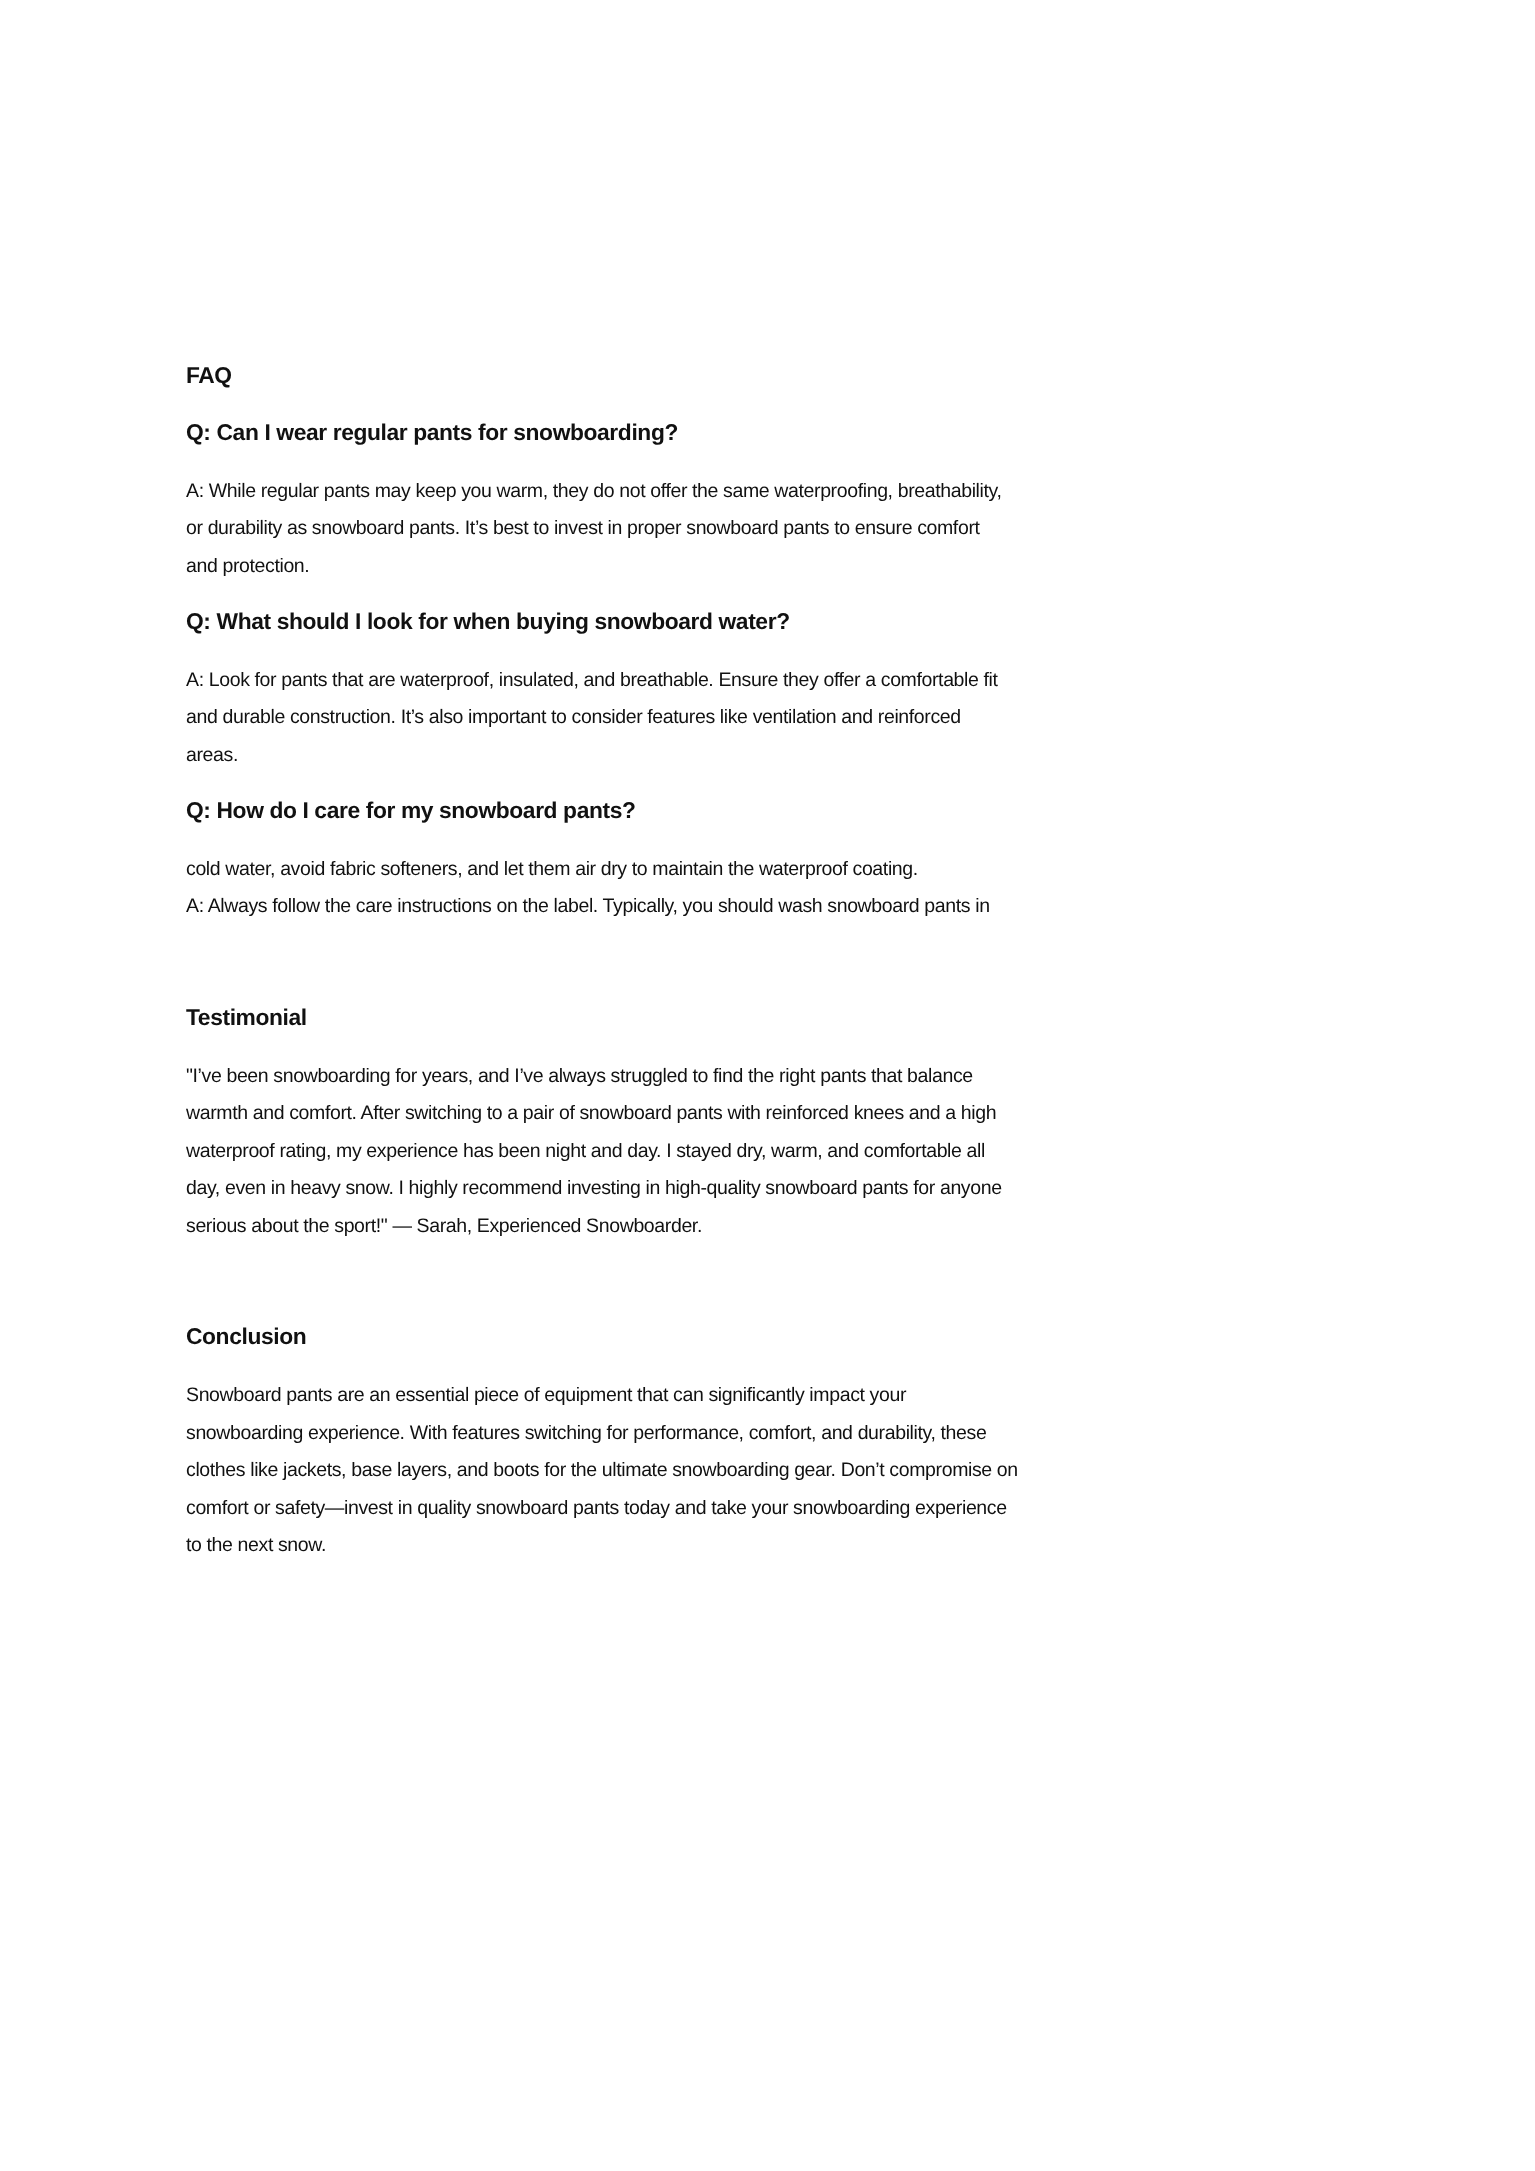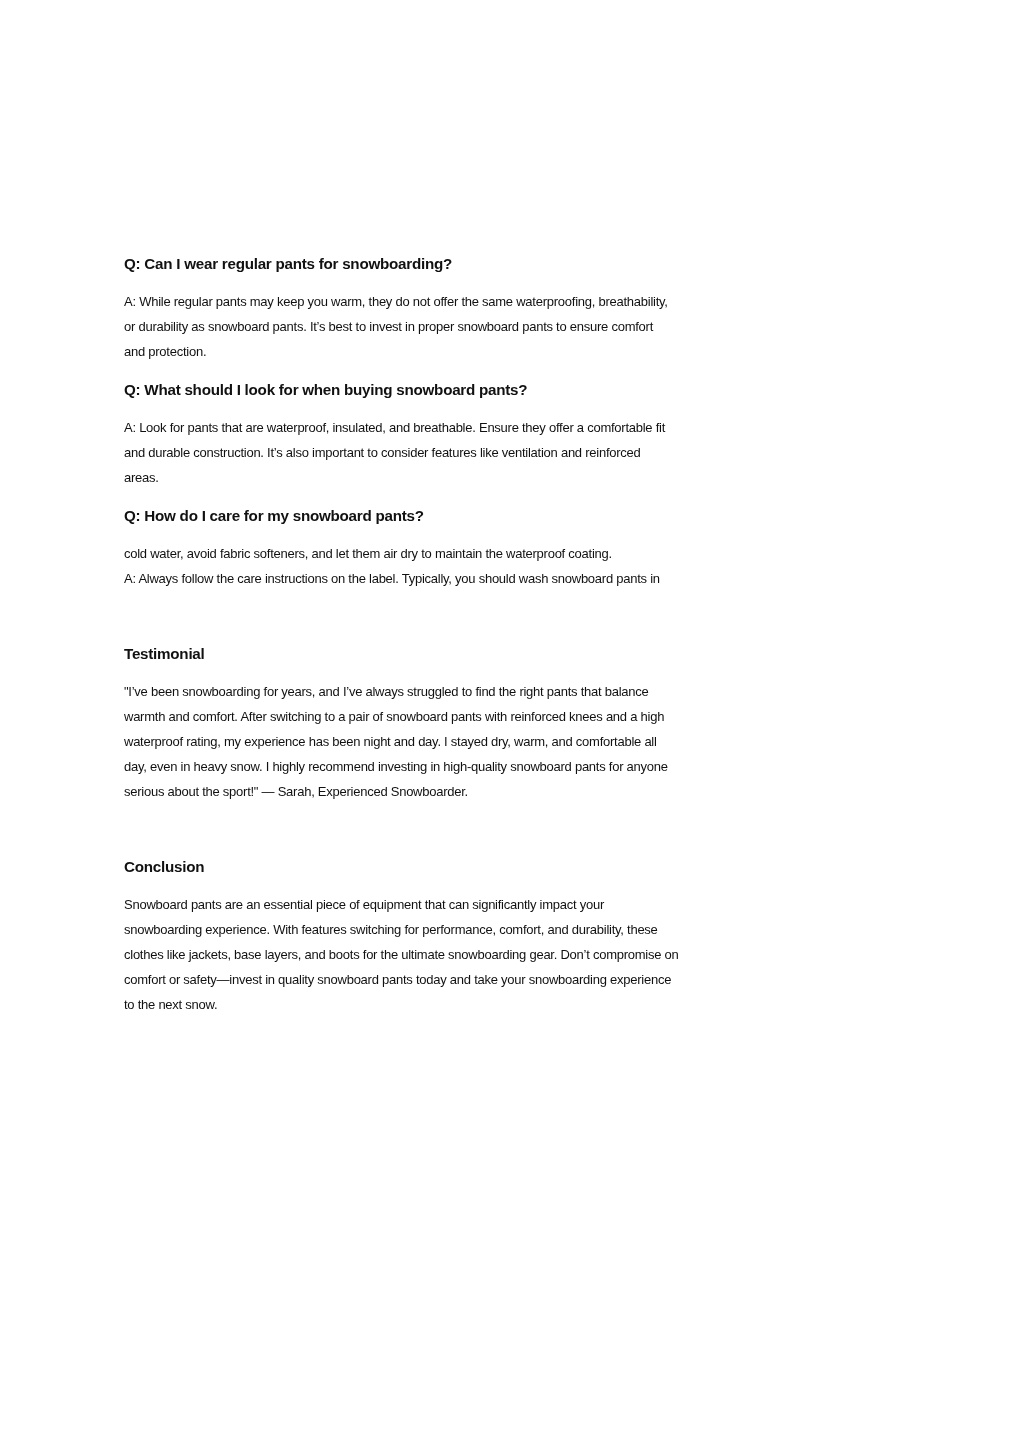--- a/index.html
+++ b/index.html
@@ -42,35 +42,36 @@
   .gap-q { height: 13px; }
   .gap-a { height: 13px; }
   .gap-section { height: 50px; }
 </style>
 </head>
 <body>
 
 <div class="page">
 
   <section>
+    <p class="heading">FAQ</p>
     <div class="gap-q"></div>
 
     <div>
       <p class="question">Q: Can I wear regular pants for snowboarding?</p>
       <div class="gap-a"></div>
       <p class="para">
         <span class="line">A: While regular pants may keep you warm, they do not offer the same waterproofing, breathability,</span>
         <span class="line">or durability as snowboard pants. It’s best to invest in proper snowboard pants to ensure comfort</span>
         <span class="line">and protection.</span>
       </p>
     </div>
     <div class="gap-q"></div>
 
     <div>
-      <p class="question">Q: What should I look for when buying snowboard pants?</p>
+      <p class="question">Q: What should I look for when buying snowboard water?</p>
       <div class="gap-a"></div>
       <p class="para">
         <span class="line">A: Look for pants that are waterproof, insulated, and breathable. Ensure they offer a comfortable fit</span>
         <span class="line">and durable construction. It’s also important to consider features like ventilation and reinforced</span>
         <span class="line">areas.</span>
       </p>
     </div>
     <div class="gap-q"></div>
 
     <div>

